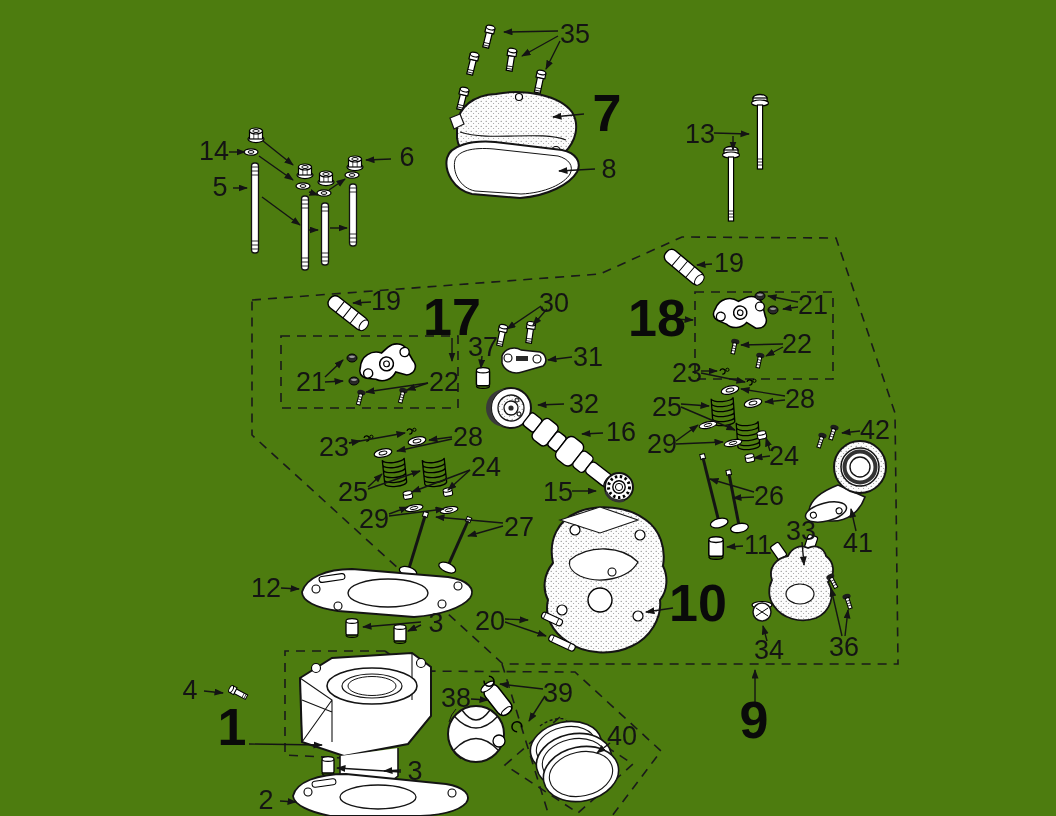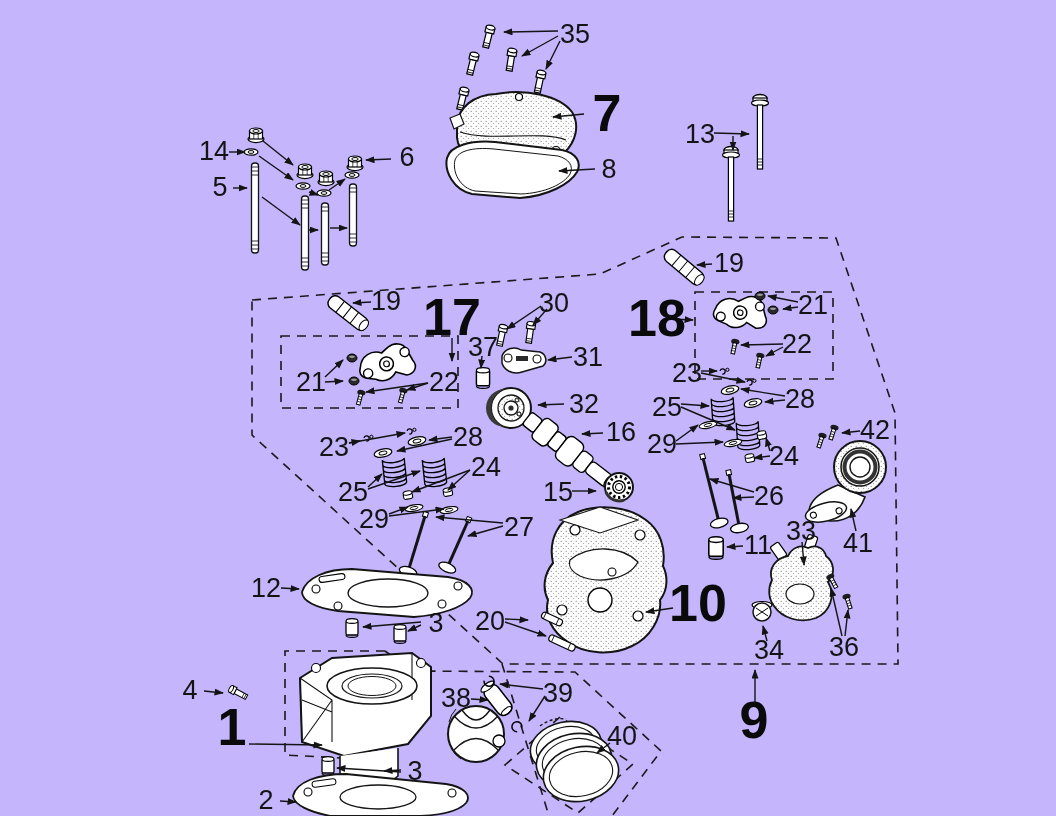--- a/index.html
+++ b/index.html
@@ -1,16 +1,16 @@
 <!DOCTYPE html>
 <html><head>
 <meta charset="utf-8">
 <style>
   html,body{margin:0;padding:0;background:#fff;}
-  .stage{position:relative;width:1056px;height:816px;background:#c4b5fd;overflow:hidden;}
+  .stage{position:relative;width:1056px;height:816px;background:#4d7c0f;overflow:hidden;}
   svg{display:block;}
   .lbl{font:27px "Liberation Sans", sans-serif;fill:#141414;}
   .big{font:bold 52px "Liberation Sans", sans-serif;fill:#0a0a0a;}
   .ldr{stroke:#141414;stroke-width:1.4;fill:none;}
   .dash{stroke:#1a1a1a;stroke-width:1.6;fill:none;stroke-dasharray:9 7;}
   .ol{stroke:#141414;fill:#ffffff;}
 </style>
 </head>
 <body>
 

